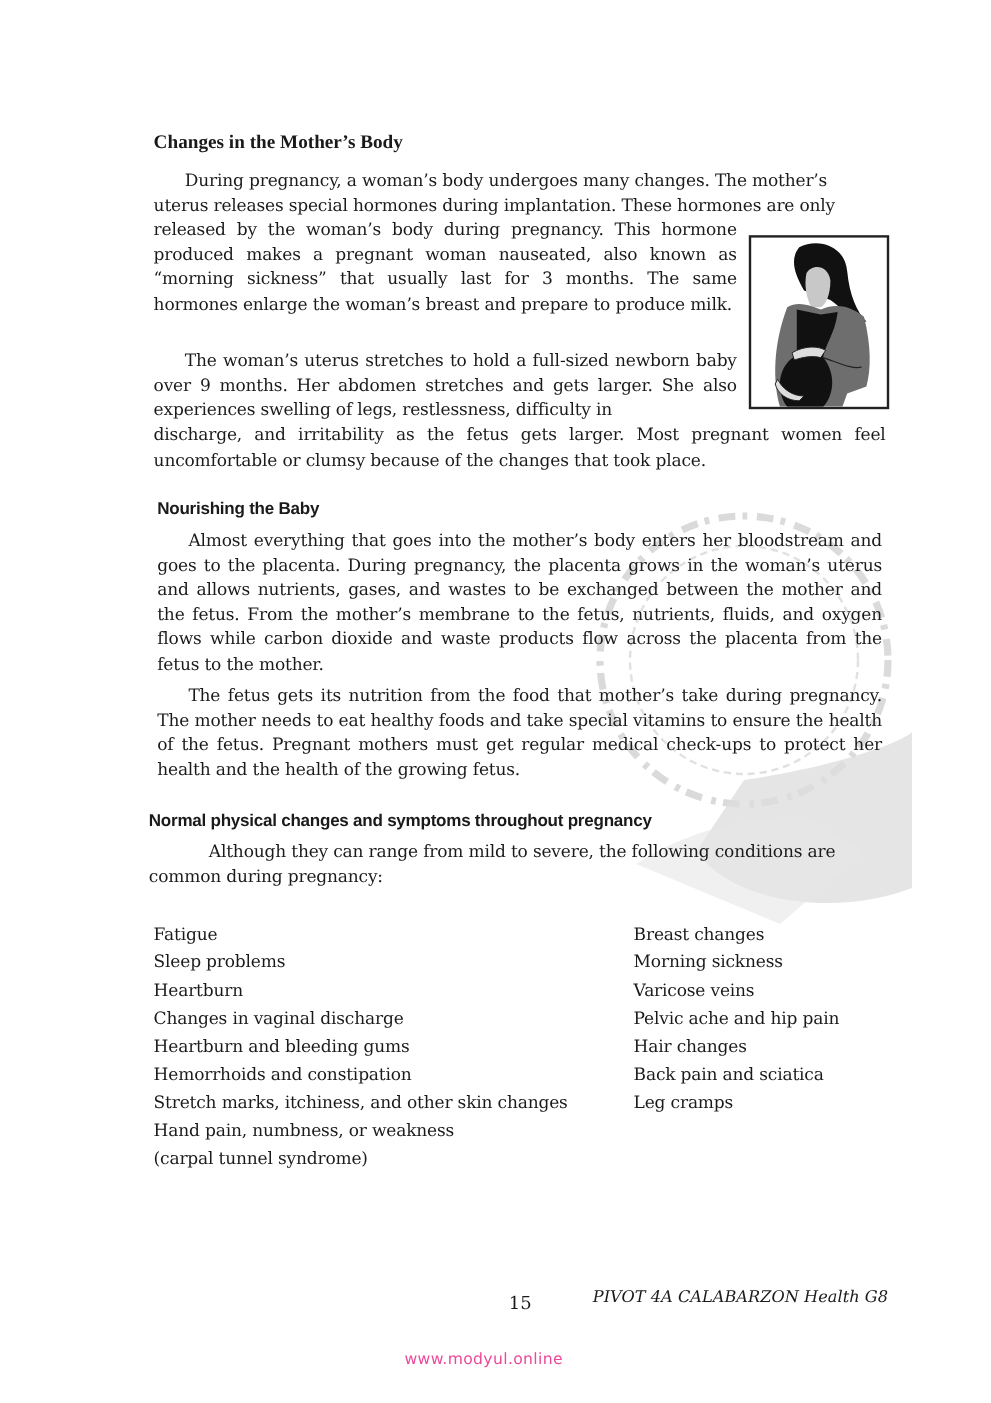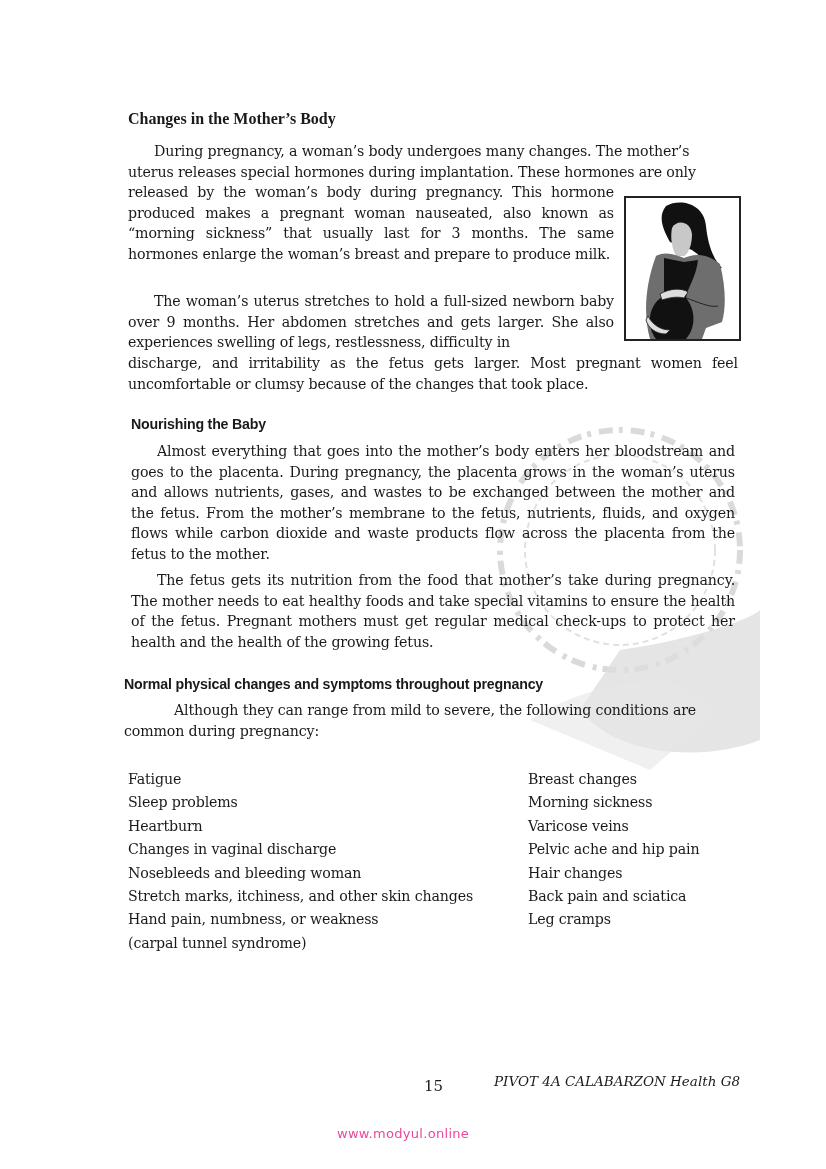--- a/index.html
+++ b/index.html
@@ -84,21 +84,22 @@
 
   <div class="para" style="left:124px; top:700px; width:600px; text-align:left;">
     <span class="ind" style="width:50px;"></span><span>Although they can range from mild to severe, the following conditions are common during pregnancy:</span>
   </div>
 
   <div class="list" id="left-list" style="left:128px; top:768px;">
       <div>Fatigue</div>
       <div>Sleep problems</div>
       <div>Heartburn</div>
       <div>Changes in vaginal discharge</div>
-      <div>Nosebleeds and bleeding woman</div>
+      <div>Heartburn and bleeding gums</div>
+      <div>Hemorrhoids and constipation</div>
       <div>Stretch marks, itchiness, and other skin changes</div>
       <div>Hand pain, numbness, or weakness</div>
       <div>(carpal tunnel syndrome)</div>
     </div>
   <div class="list" id="right-list" style="left:528px; top:768px;">
       <div>Breast changes</div>
       <div>Morning sickness</div>
       <div>Varicose veins</div>
       <div>Pelvic ache and hip pain</div>
       <div>Hair changes</div>

